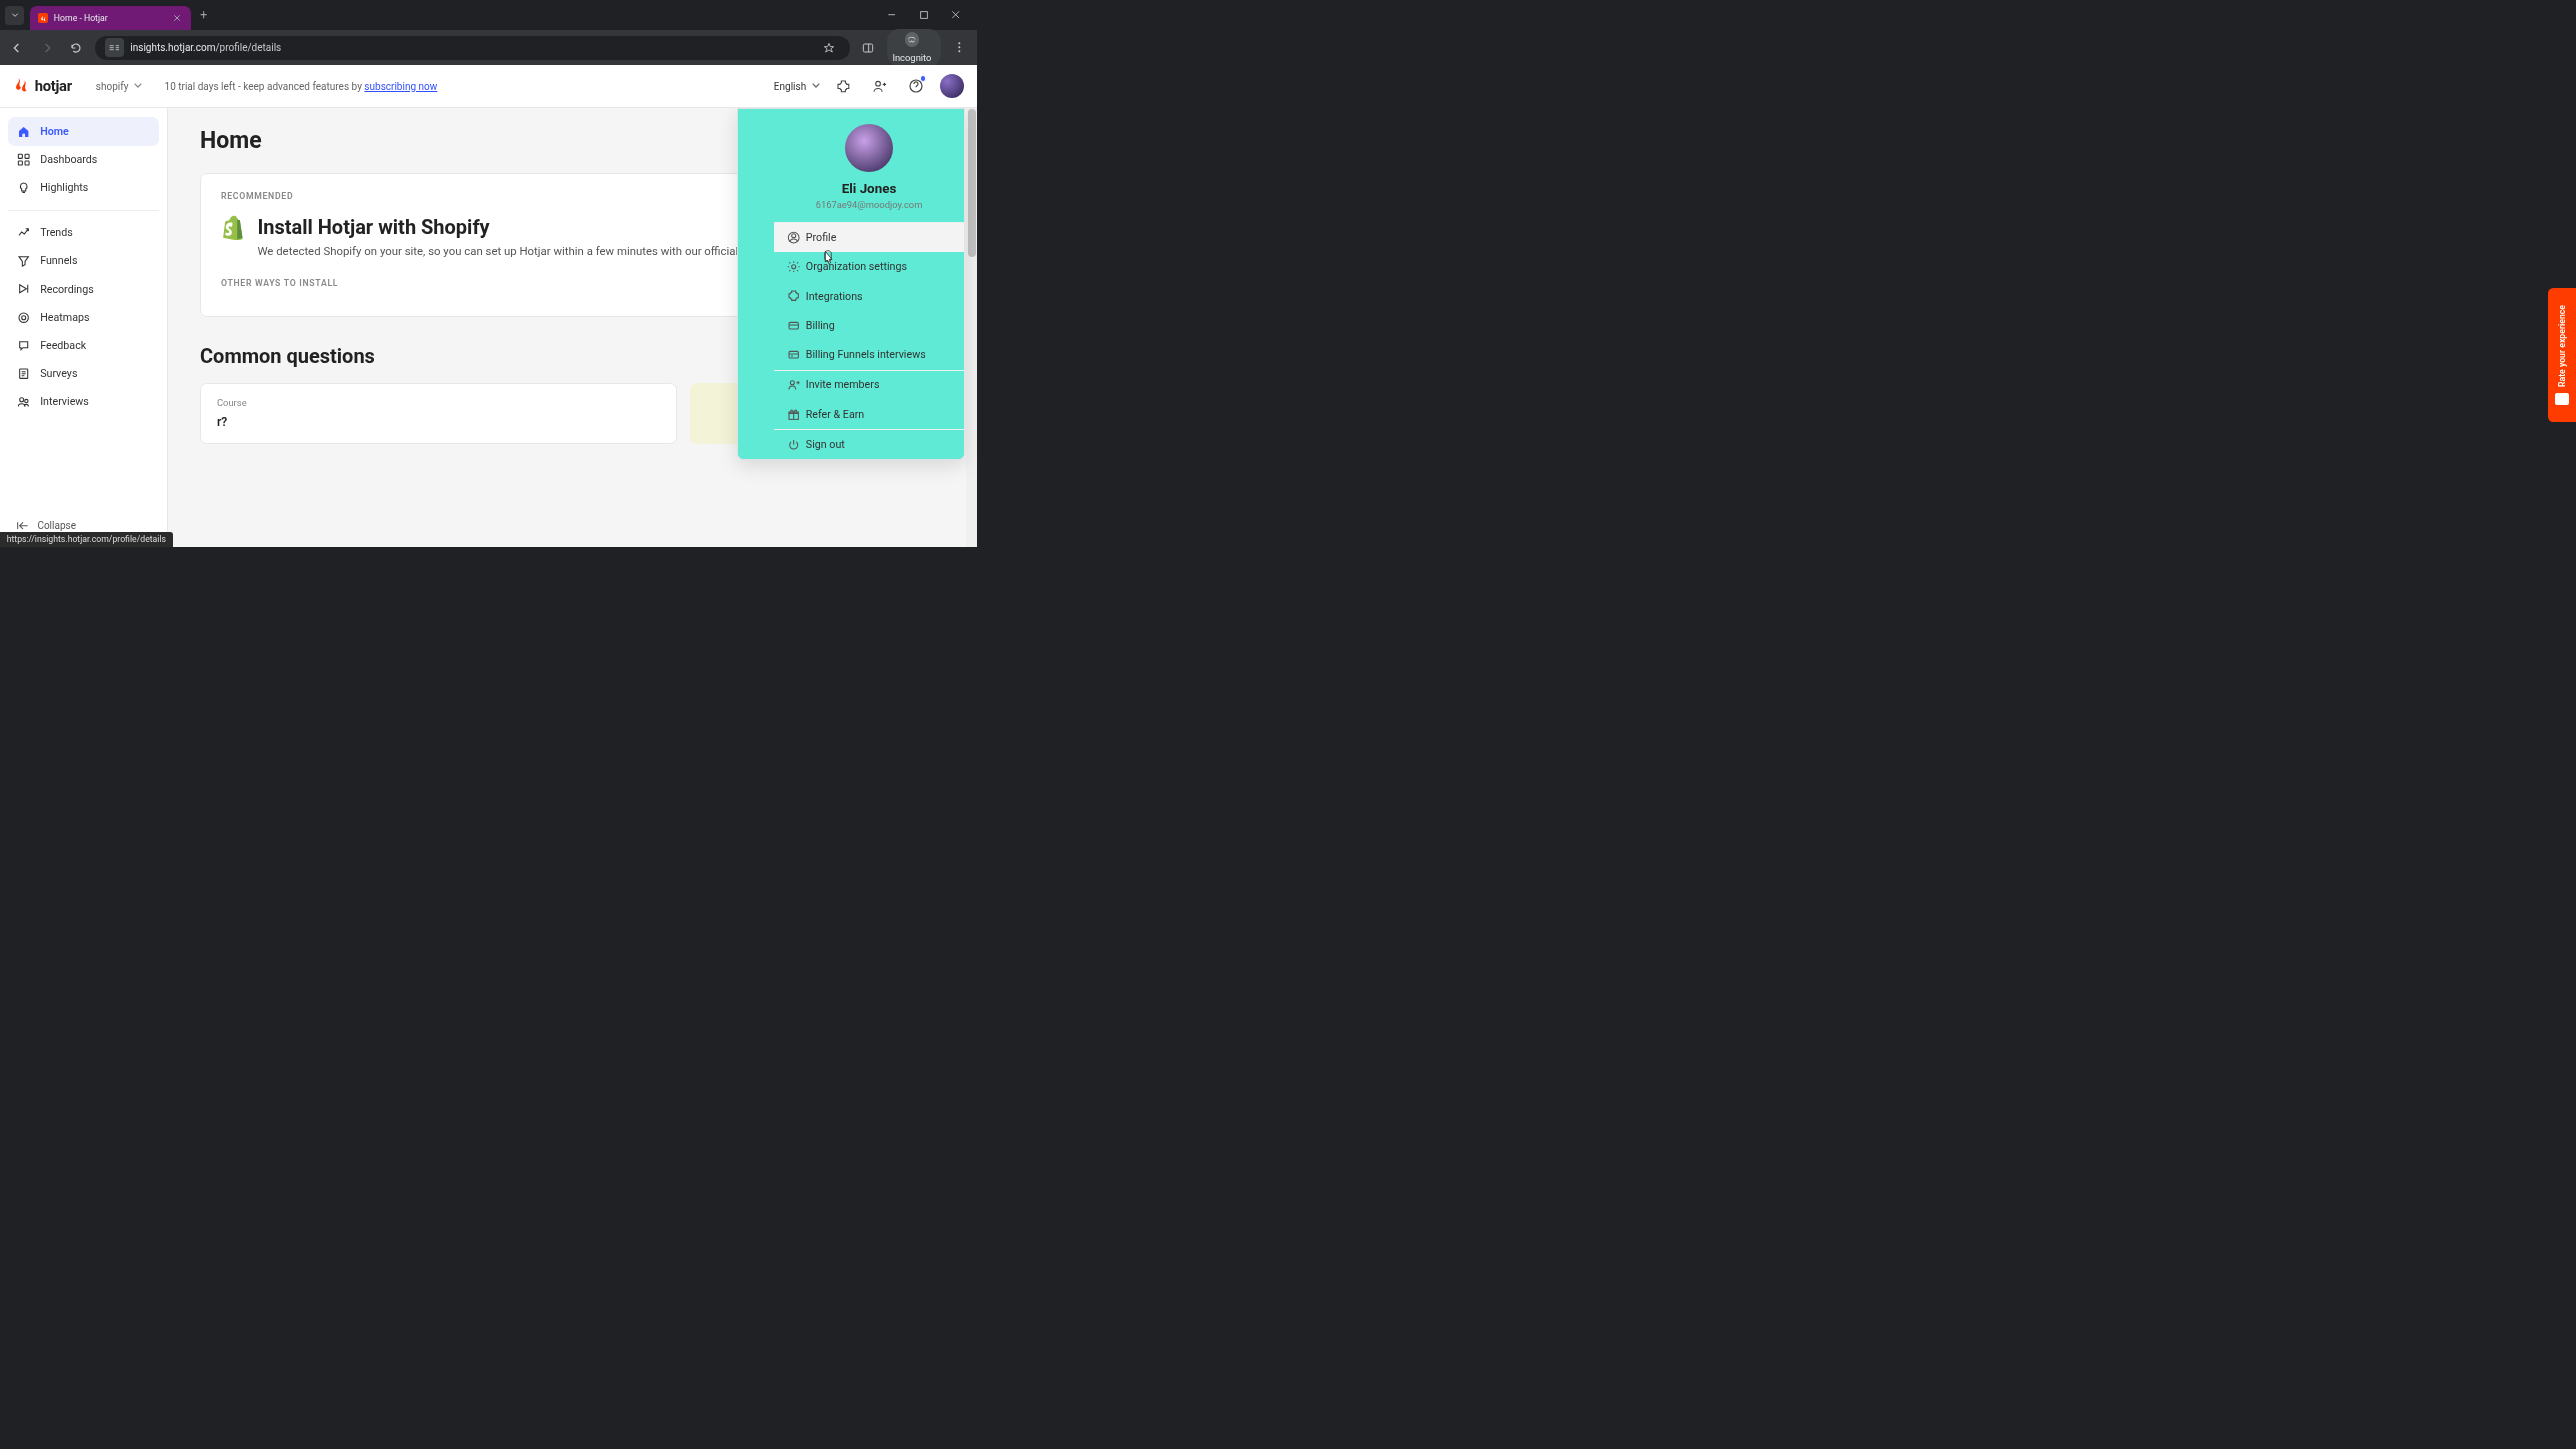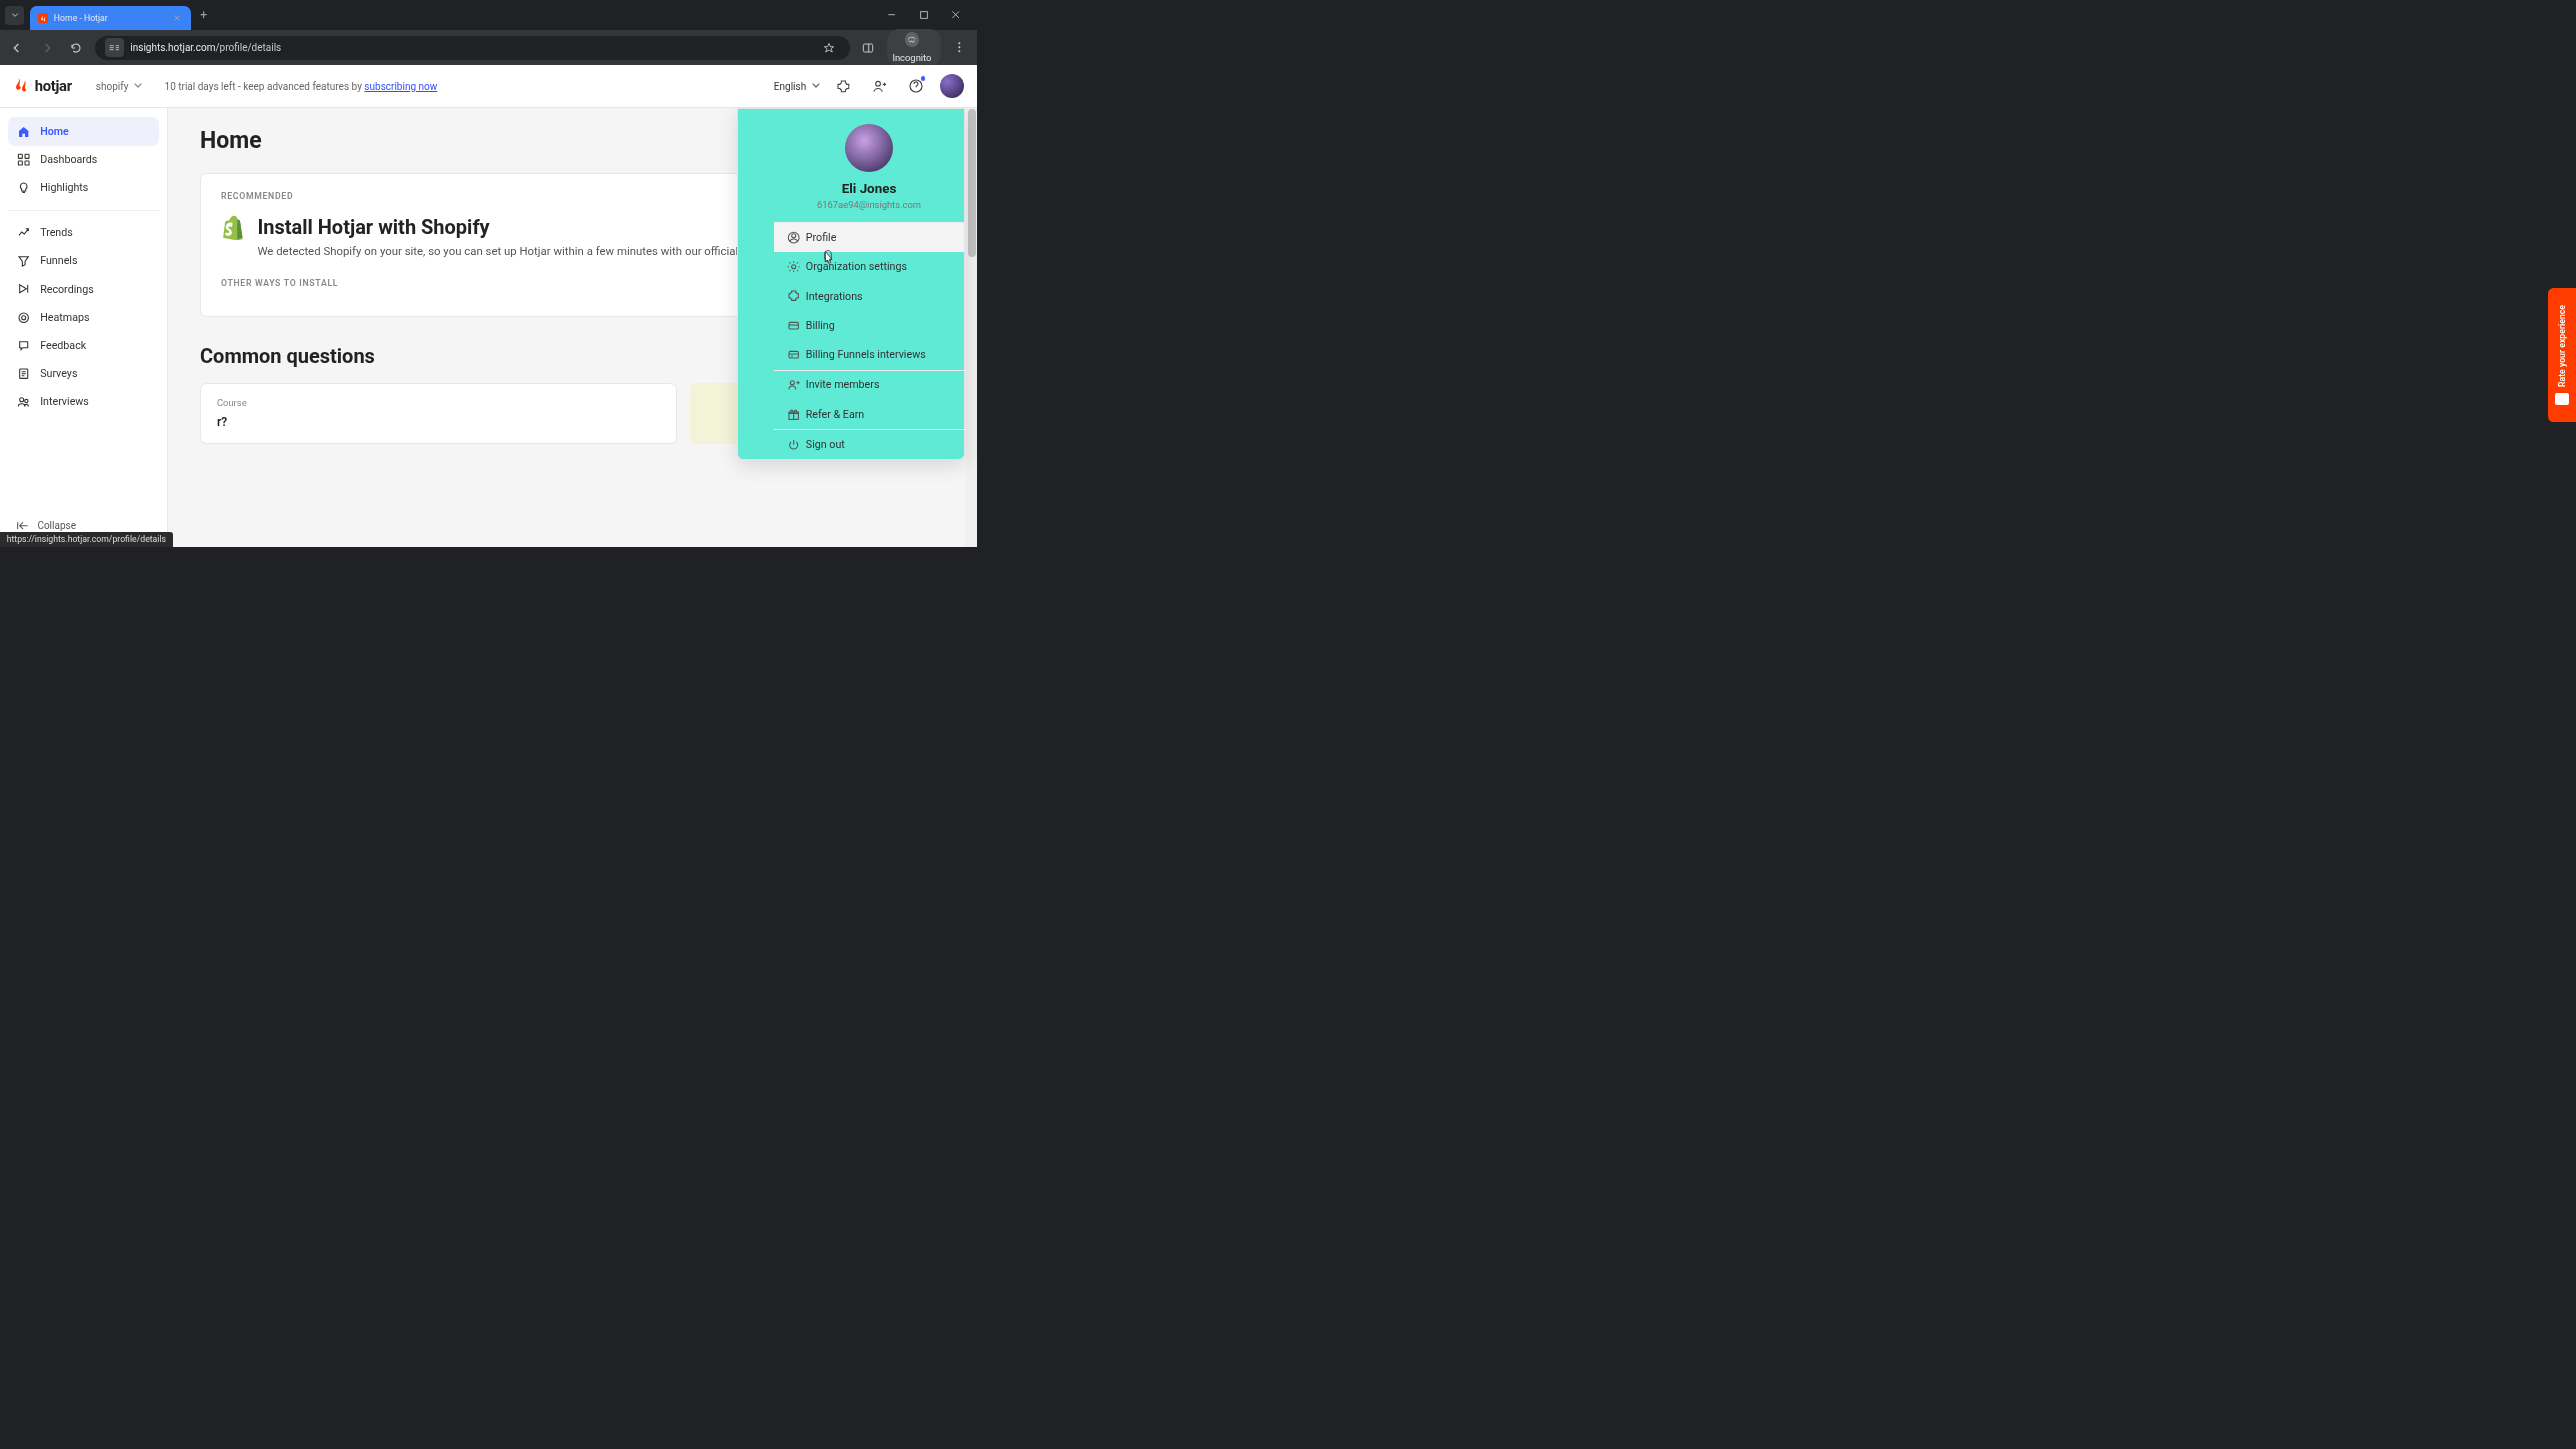--- a/index.html
+++ b/index.html
@@ -1,21 +1,21 @@
 <!DOCTYPE html>
 <html style="font-size:10.7px"><head>
 <meta charset="utf-8">
 <style>
 * { margin: 0; padding: 0; box-sizing: border-box; font-family: -apple-system, BlinkMacSystemFont, "Segoe UI", Roboto, sans-serif; }
 body { background: #202124; width: 977px; height: 547px; overflow: hidden; position: relative; }
 
 
 .titlebar { height: 30px; background: #202124; display: flex; align-items: center; padding: 0 5.4px; }
 .tab-dropdown { width: 19px; height: 19px; border-radius: 4px; background: #35363a; display: flex; align-items: center; justify-content: center; color: #c7c7c7; margin-right: 5.4px; }
-.tab { display: flex; align-items: center; background: #3b82f6; border-radius: 6.7px 6.7px 0 0; padding: 0 8px; height: 24px; margin-top: 6px; gap: 5.4px; min-width: 161px; }
+.tab { display: flex; align-items: center; background: #701a75; border-radius: 6.7px 6.7px 0 0; padding: 0 8px; height: 24px; margin-top: 6px; gap: 5.4px; min-width: 161px; }
 .tab-favicon { width: 10.7px; height: 10.7px; background: #ff3c00; border-radius: 2px; display: flex; align-items: center; justify-content: center; }
 .tab-favicon svg { width: 6.7px; height: 6.7px; }
 .tab-title { color: #e8eaed; font-size: 8.7px; flex: 1; }
 .tab-close { color: #9aa0a6; width: 10.7px; height: 10.7px; display: flex; align-items: center; justify-content: center; }
 .new-tab { color: #9aa0a6; margin-left: 9.4px; font-size: 12px; }
 .win-controls { margin-left: auto; display: flex; gap: 16px; color: #c7c7c7; padding-right: 8px; }
 .win-btn { width: 16px; height: 16px; display: flex; align-items: center; justify-content: center; }
 
 .toolbar { height: 35px; background: #35363a; display: flex; align-items: center; padding: 0 6.7px; gap: 8px; }
 .nav-btn { width: 21.5px; height: 21.5px; display: flex; align-items: center; justify-content: center; color: #c7c7c7; border-radius: 50%; }
@@ -352,21 +352,21 @@
               <rect x="52" y="10" width="16" height="12" rx="6" fill="#3a3560"></rect>
               <rect x="48" y="38" width="24" height="12" fill="#a8a0d8"></rect>
             </svg>
         </div>
       </div>
 
       <div class="menu">
         <div class="menu-head">
           <div class="menu-avatar"></div>
           <div class="menu-name">Eli Jones</div>
-          <div class="menu-email">6167ae94@insights.com</div>
+          <div class="menu-email">6167ae94@moodjoy.com</div>
         </div>
         <div class="menu-sep"></div>
         <div class="menu-item hover">
           <svg viewBox="0 0 20 20">
               <circle cx="10" cy="7" r="3" stroke="currentColor" stroke-width="1.6" fill="none"></circle>
               <circle cx="10" cy="10" r="8" stroke="currentColor" stroke-width="1.6" fill="none"></circle>
               <path d="M4 16c1-3 4-4 6-4s5 1 6 4" stroke="currentColor" stroke-width="1.6" fill="none"></path>
             </svg>
           <span>Profile</span>
         </div>

